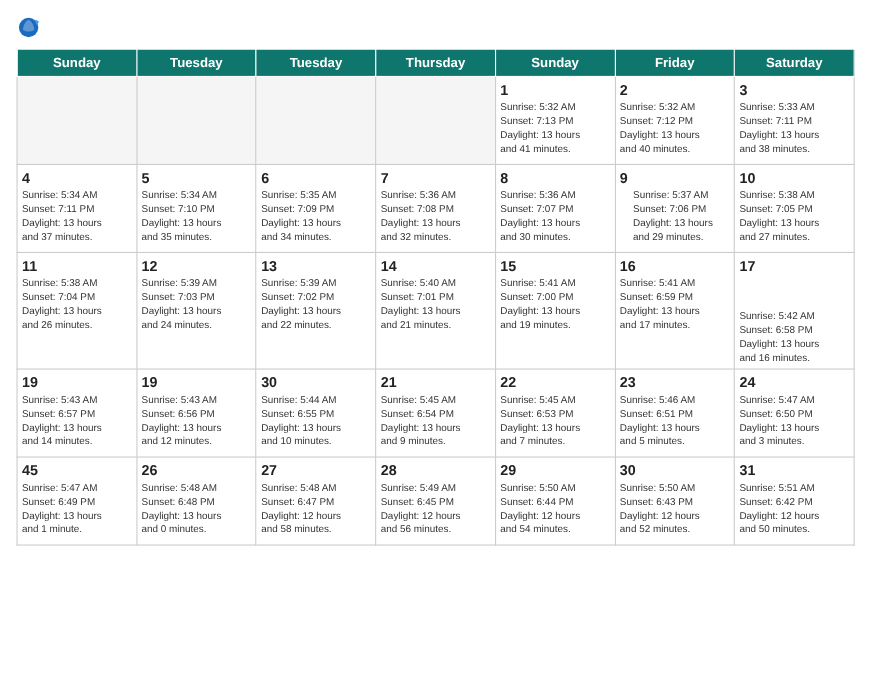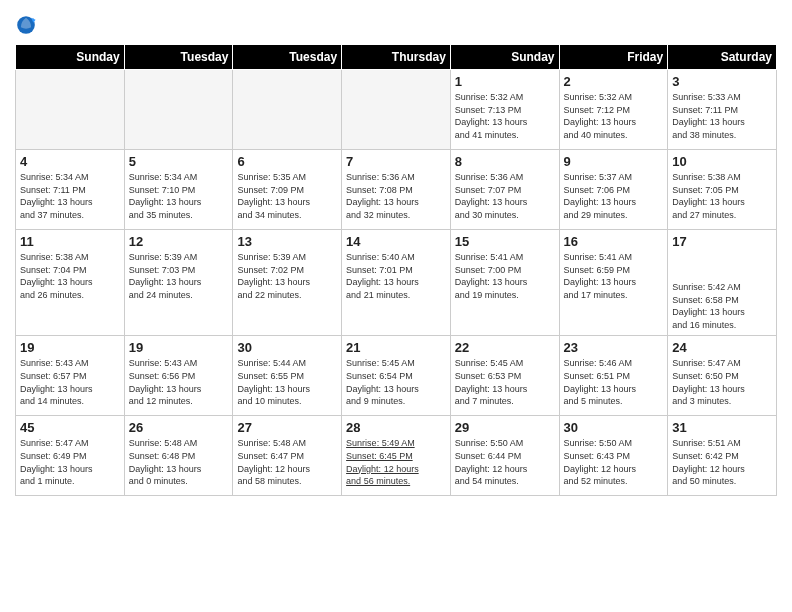--- a/index.html
+++ b/index.html
@@ -54,26 +54,26 @@
       font-size: 16px;
       color: #333;
       margin-top: 2px;
     }
     .calendar {
       width: 100%;
       border-collapse: collapse;
       table-layout: fixed;
     }
     .calendar th {
-      background: #000000;
+      background: #0f766e;
       color: #fff;
       font-size: 12px;
       font-weight: bold;
       padding: 5px 4px;
-      text-align: right;
+      text-align: center;
       border: 1px solid #fff;
     }
     .calendar td {
       border: 1px solid #ccc;
       vertical-align: top;
       padding: 4px 4px;
       font-size: 9.5px;
       color: #333;
       height: 80px;
       background: #fff;
@@ -190,21 +190,21 @@
         </td>
         <td>
           <span class="day-number">8</span>
           <div class="day-info" style="white-space: pre-line;">Sunrise: 5:36 AM
 Sunset: 7:07 PM
 Daylight: 13 hours
 and 30 minutes.</div>
         </td>
         <td>
           <span class="day-number">9</span>
-          <div class="day-info" style="white-space: pre-line;">Sunrise: 5:37 AM
+          <div class="day-info" style="white-space: pre-line; margin-left: 12px;">Sunrise: 5:37 AM
 Sunset: 7:06 PM
 Daylight: 13 hours
 and 29 minutes.</div>
         </td>
         <td>
           <span class="day-number">10</span>
           <div class="day-info" style="white-space: pre-line;">Sunrise: 5:38 AM
 Sunset: 7:05 PM
 Daylight: 13 hours
 and 27 minutes.</div>
@@ -329,21 +329,21 @@
         </td>
         <td>
           <span class="day-number">27</span>
           <div class="day-info" style="white-space: pre-line;">Sunrise: 5:48 AM
 Sunset: 6:47 PM
 Daylight: 12 hours
 and 58 minutes.</div>
         </td>
         <td>
           <span class="day-number">28</span>
-          <div class="day-info" style="white-space: pre-line; text-decoration: underline;">Sunrise: 5:49 AM
+          <div class="day-info" style="white-space: pre-line;">Sunrise: 5:49 AM
 Sunset: 6:45 PM
 Daylight: 12 hours
 and 56 minutes.</div>
         </td>
         <td>
           <span class="day-number">29</span>
           <div class="day-info" style="white-space: pre-line;">Sunrise: 5:50 AM
 Sunset: 6:44 PM
 Daylight: 12 hours
 and 54 minutes.</div>

